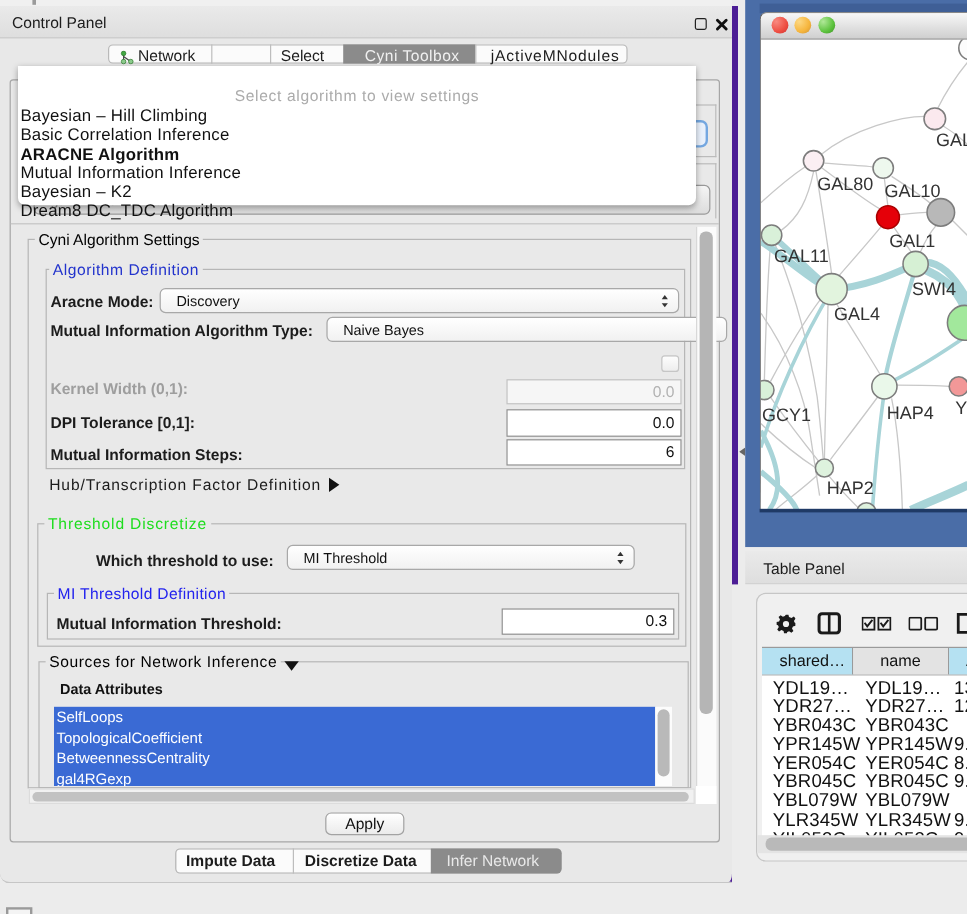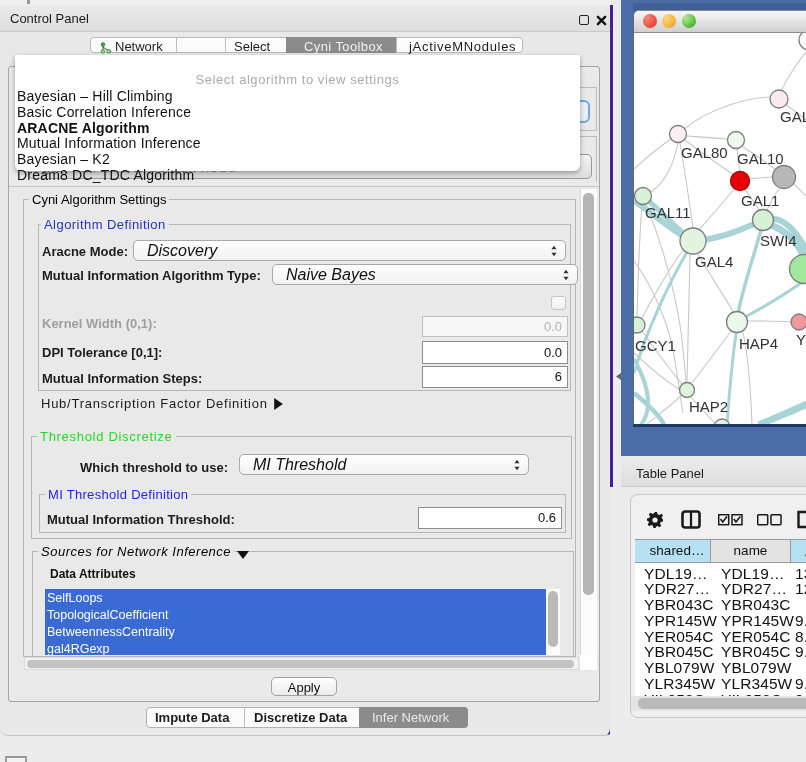--- a/index.html
+++ b/index.html
@@ -4,35 +4,35 @@
 <style>
   html,body{margin:0;padding:0;}
   body{width:806px;height:762px;position:relative;overflow:hidden;background:#ececec;
        font-family:"Liberation Sans", sans-serif;-webkit-font-smoothing:antialiased;}
   .abs{position:absolute;}
   .lbl{font-size:13px;color:#1c1c1c;white-space:nowrap;}
   .bold{font-weight:bold;}
   .gray{color:#9e9e9e;}
   .combo{position:absolute;border:1px solid #a8a8a8;border-radius:5px;
          background:linear-gradient(#ffffff,#f1f1f1);box-sizing:border-box;}
-  .combo .ct{position:absolute;left:13px;top:50%;transform:translateY(-50%);font-size:16px;color:#111;font-style:italic;}
+  .combo .ct{position:absolute;left:13px;top:50%;transform:translateY(-50%);font-size:12px;color:#111;}
   .spin{position:absolute;right:8px;top:50%;transform:translateY(-50%);width:6px;height:11px;}
   .field{position:absolute;background:#fff;border:1px solid #8e8e8e;box-sizing:border-box;
          font-size:13px;color:#111;text-align:right;line-height:17px;padding-right:5px;}
   .gbox{position:absolute;border:1px solid #b6b6b6;box-sizing:border-box;}
   .gtitle{position:absolute;top:-8px;left:5px;background:#e9e9e9;padding:0 3px;font-size:13px;}
 </style>
 </head>
 <body>
 
 <div class="abs" style="left:0;top:0;width:610px;height:5px;background:#f0f0f0;"></div>
 <div class="abs" style="left:27px;top:0;width:3px;height:4px;background:#9a9a9a;"></div>
 
 <div class="abs" id="leftwin" style="left:0;top:5px;width:610px;height:730px;background:#e8e8e8;
-     border-right:3px solid #4c1d95;border-bottom:1px solid #c6c6c6;border-radius:0 0 8px 8px;">
+     border-right:5px solid #4c1d95;border-bottom:1px solid #c6c6c6;border-radius:0 0 8px 8px;">
 
   <div class="abs" style="left:0;top:0;width:610px;height:26px;background:linear-gradient(#eaeaea,#dedede);
        border-bottom:1px solid #c9c9c9;"></div>
   <div class="abs lbl" style="left:10px;top:6px;">Control Panel</div>
   <div class="abs" style="left:579px;top:10px;width:8px;height:8px;border:1.5px solid #222;border-radius:2px;"></div>
   <svg class="abs" style="left:596px;top:10px;" width="11" height="11" viewBox="0 0 12 12">
     <path d="M2 2 L10 10 M10 2 L2 10" stroke="#111" stroke-width="2.6" stroke-linecap="round"></path>
   </svg>
 
   <div class="abs" style="left:90px;top:32px;width:433px;height:16px;background:#fbfbfb;
@@ -81,21 +81,21 @@
   <div class="abs lbl bold" style="left:42px;top:239px;">Aracne Mode:</div>
   <div class="combo" style="left:133px;top:235px;width:433px;height:21px;">
     <span class="ct">Discovery</span>
     <svg class="spin" viewBox="0 0 7 12">
         <path d="M3.5 0 L6.5 4 L0.5 4 Z" fill="#333"></path>
         <path d="M3.5 12 L6.5 8 L0.5 8 Z" fill="#333"></path>
       </svg>
   </div>
 
   <div class="abs lbl bold" style="left:42px;top:263px;">Mutual Information Algorithm Type:</div>
-  <div class="combo" style="left:272px;top:259px;width:306px;height:21px;">
+  <div class="combo" style="left:272px;top:259px;width:334px;height:21px;">
     <span class="ct">Naive Bayes</span>
     <svg class="spin" viewBox="0 0 7 12">
         <path d="M3.5 0 L6.5 4 L0.5 4 Z" fill="#333"></path>
         <path d="M3.5 12 L6.5 8 L0.5 8 Z" fill="#333"></path>
       </svg>
   </div>
 
   <div class="abs" style="left:551px;top:291px;width:13px;height:12px;border:1px solid #c6c6c6;
        background:linear-gradient(#fdfdfd,#ededed);border-radius:3px;"></div>
 
@@ -124,24 +124,24 @@
     <svg class="spin" viewBox="0 0 7 12">
         <path d="M3.5 0 L6.5 4 L0.5 4 Z" fill="#333"></path>
         <path d="M3.5 12 L6.5 8 L0.5 8 Z" fill="#333"></path>
       </svg>
   </div>
 
   <div class="gbox" style="left:39px;top:489px;width:527px;height:39px;">
     <span class="gtitle" style="color:#2222ee;letter-spacing:0.3px;">MI Threshold Definition</span>
   </div>
   <div class="abs lbl bold" style="left:47px;top:507px;">Mutual Information Threshold:</div>
-  <div class="field" style="left:418px;top:502px;width:144px;height:22px;line-height:20px;">0.6</div>
+  <div class="field" style="left:418px;top:502px;width:144px;height:22px;line-height:20px;">0.3</div>
 
   <div class="gbox" style="left:32px;top:546px;width:542px;height:106px;">
-    <span class="gtitle" style="letter-spacing:0.5px;font-style:italic;">Sources for Network Inference</span>
+    <span class="gtitle" style="letter-spacing:0.5px;">Sources for Network Inference</span>
   </div>
   <svg class="abs" style="left:236px;top:545px;" width="14" height="10" viewBox="0 0 14 10">
     <path d="M1 1 L13 1 L7 9 Z" fill="#111"></path>
     </svg>
   <div class="abs bold" style="left:50px;top:562px;font-size:12px;color:#111;">Data Attributes</div>
 
   <div class="abs" style="left:45px;top:584px;width:501px;height:66px;background:#3a6ad4;overflow:hidden;">
     <div style="font-size:12.5px;color:#fff;line-height:17px;padding:0.5px 0 0 2px;">
       SelfLoops<br>TopologicalCoefficient<br>BetweennessCentrality<br>gal4RGexp
     </div>

